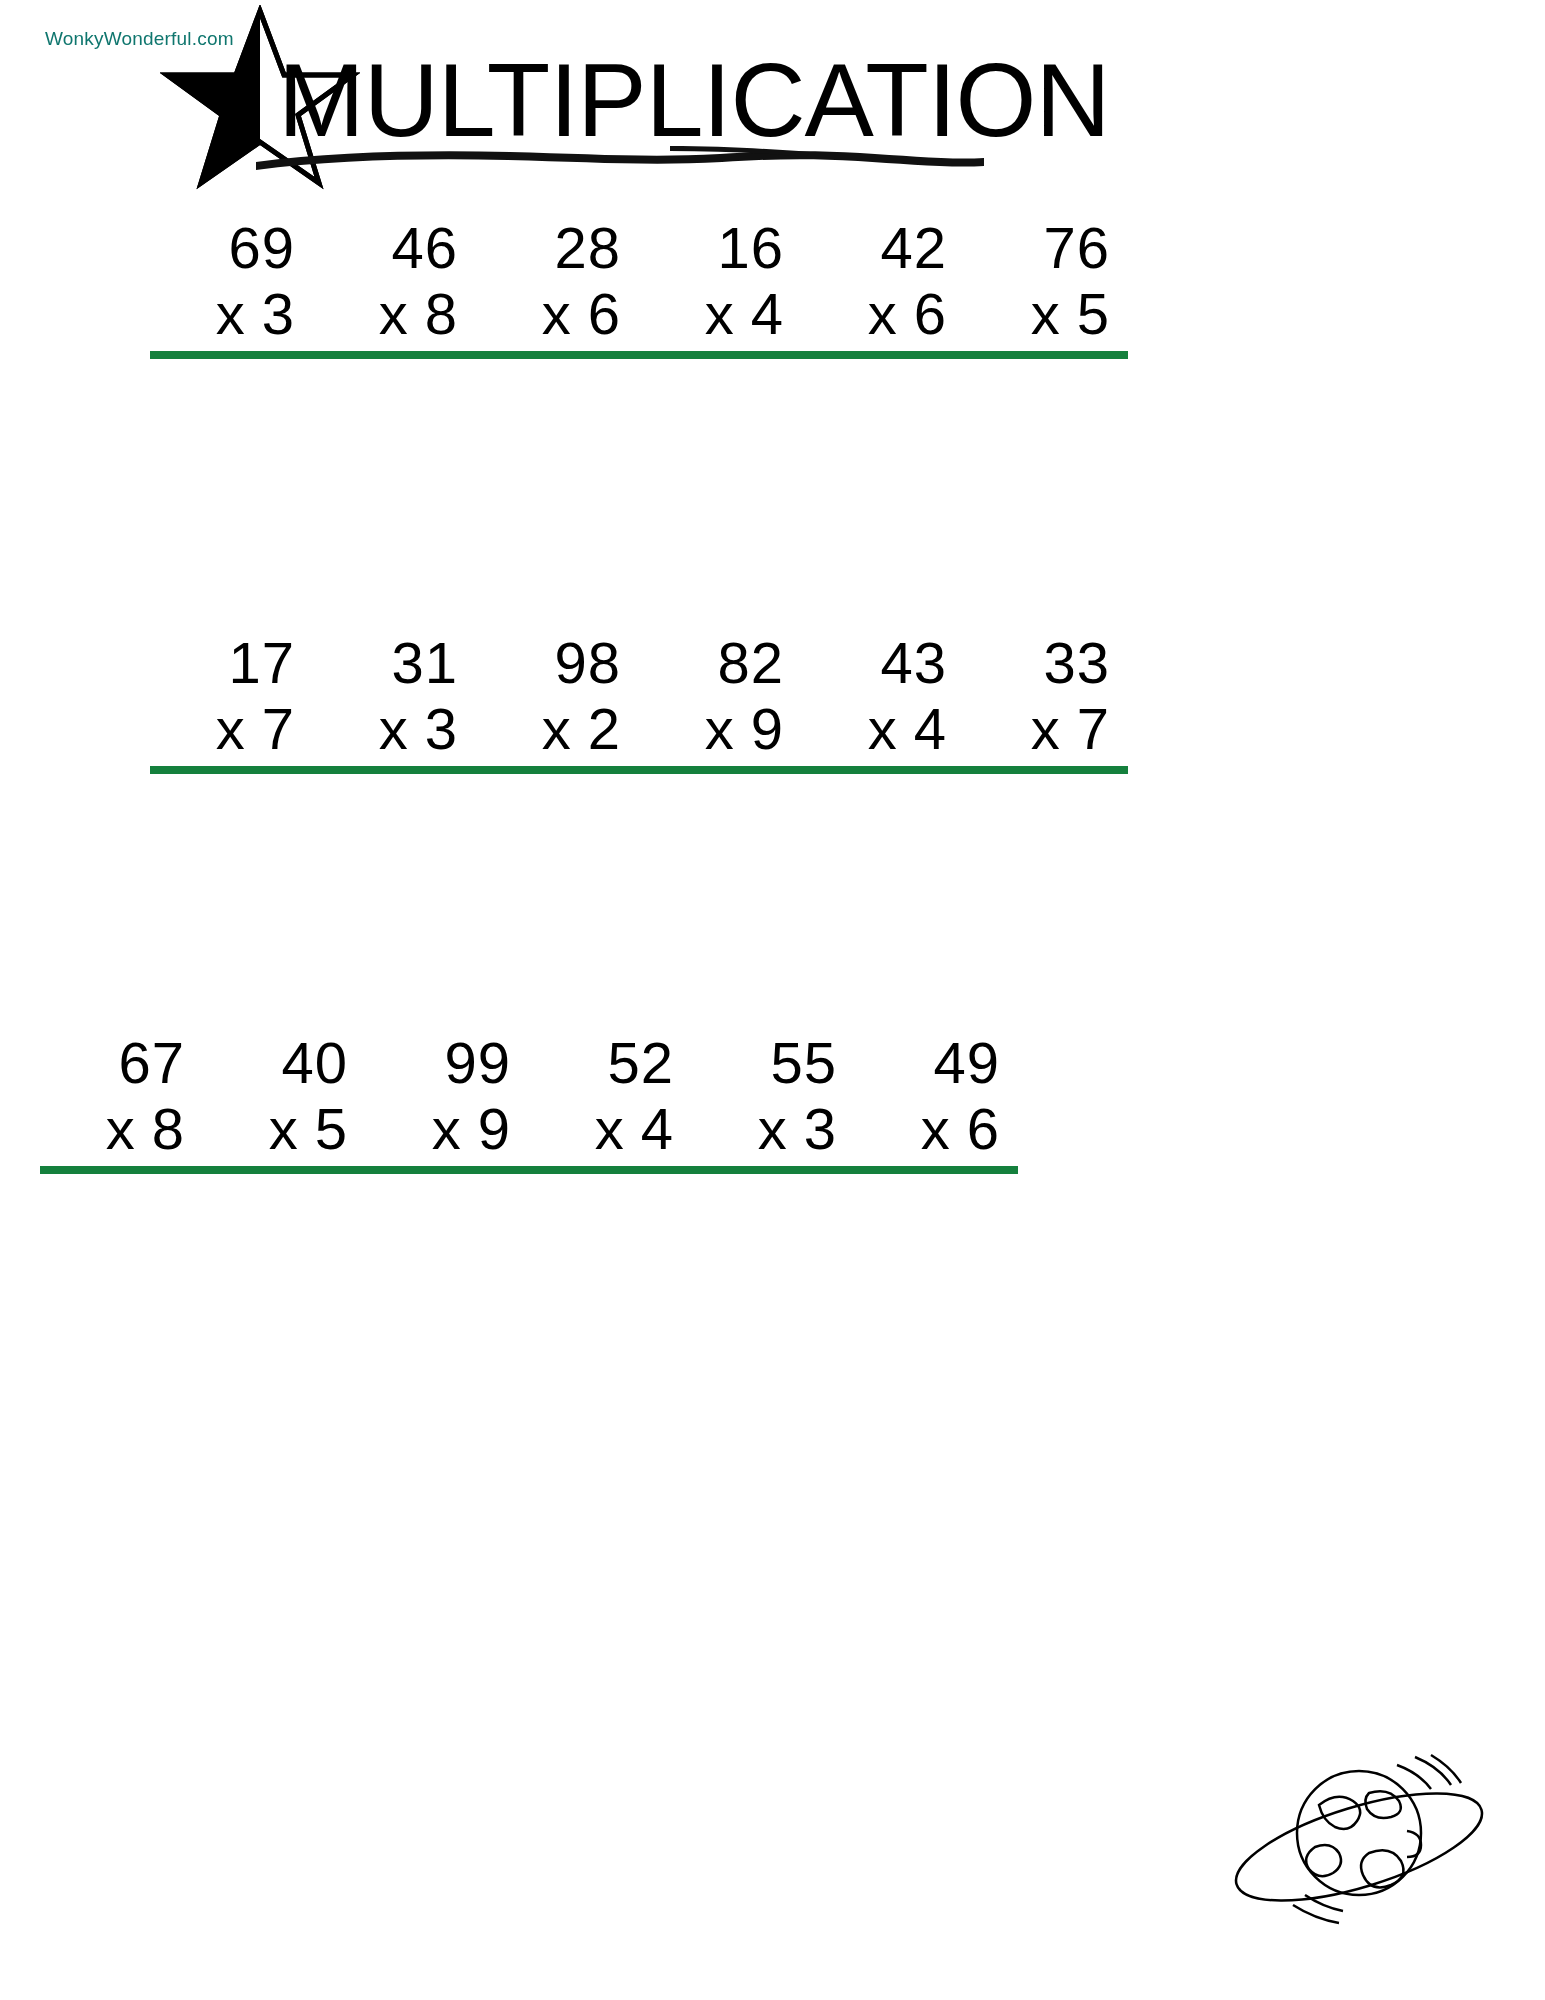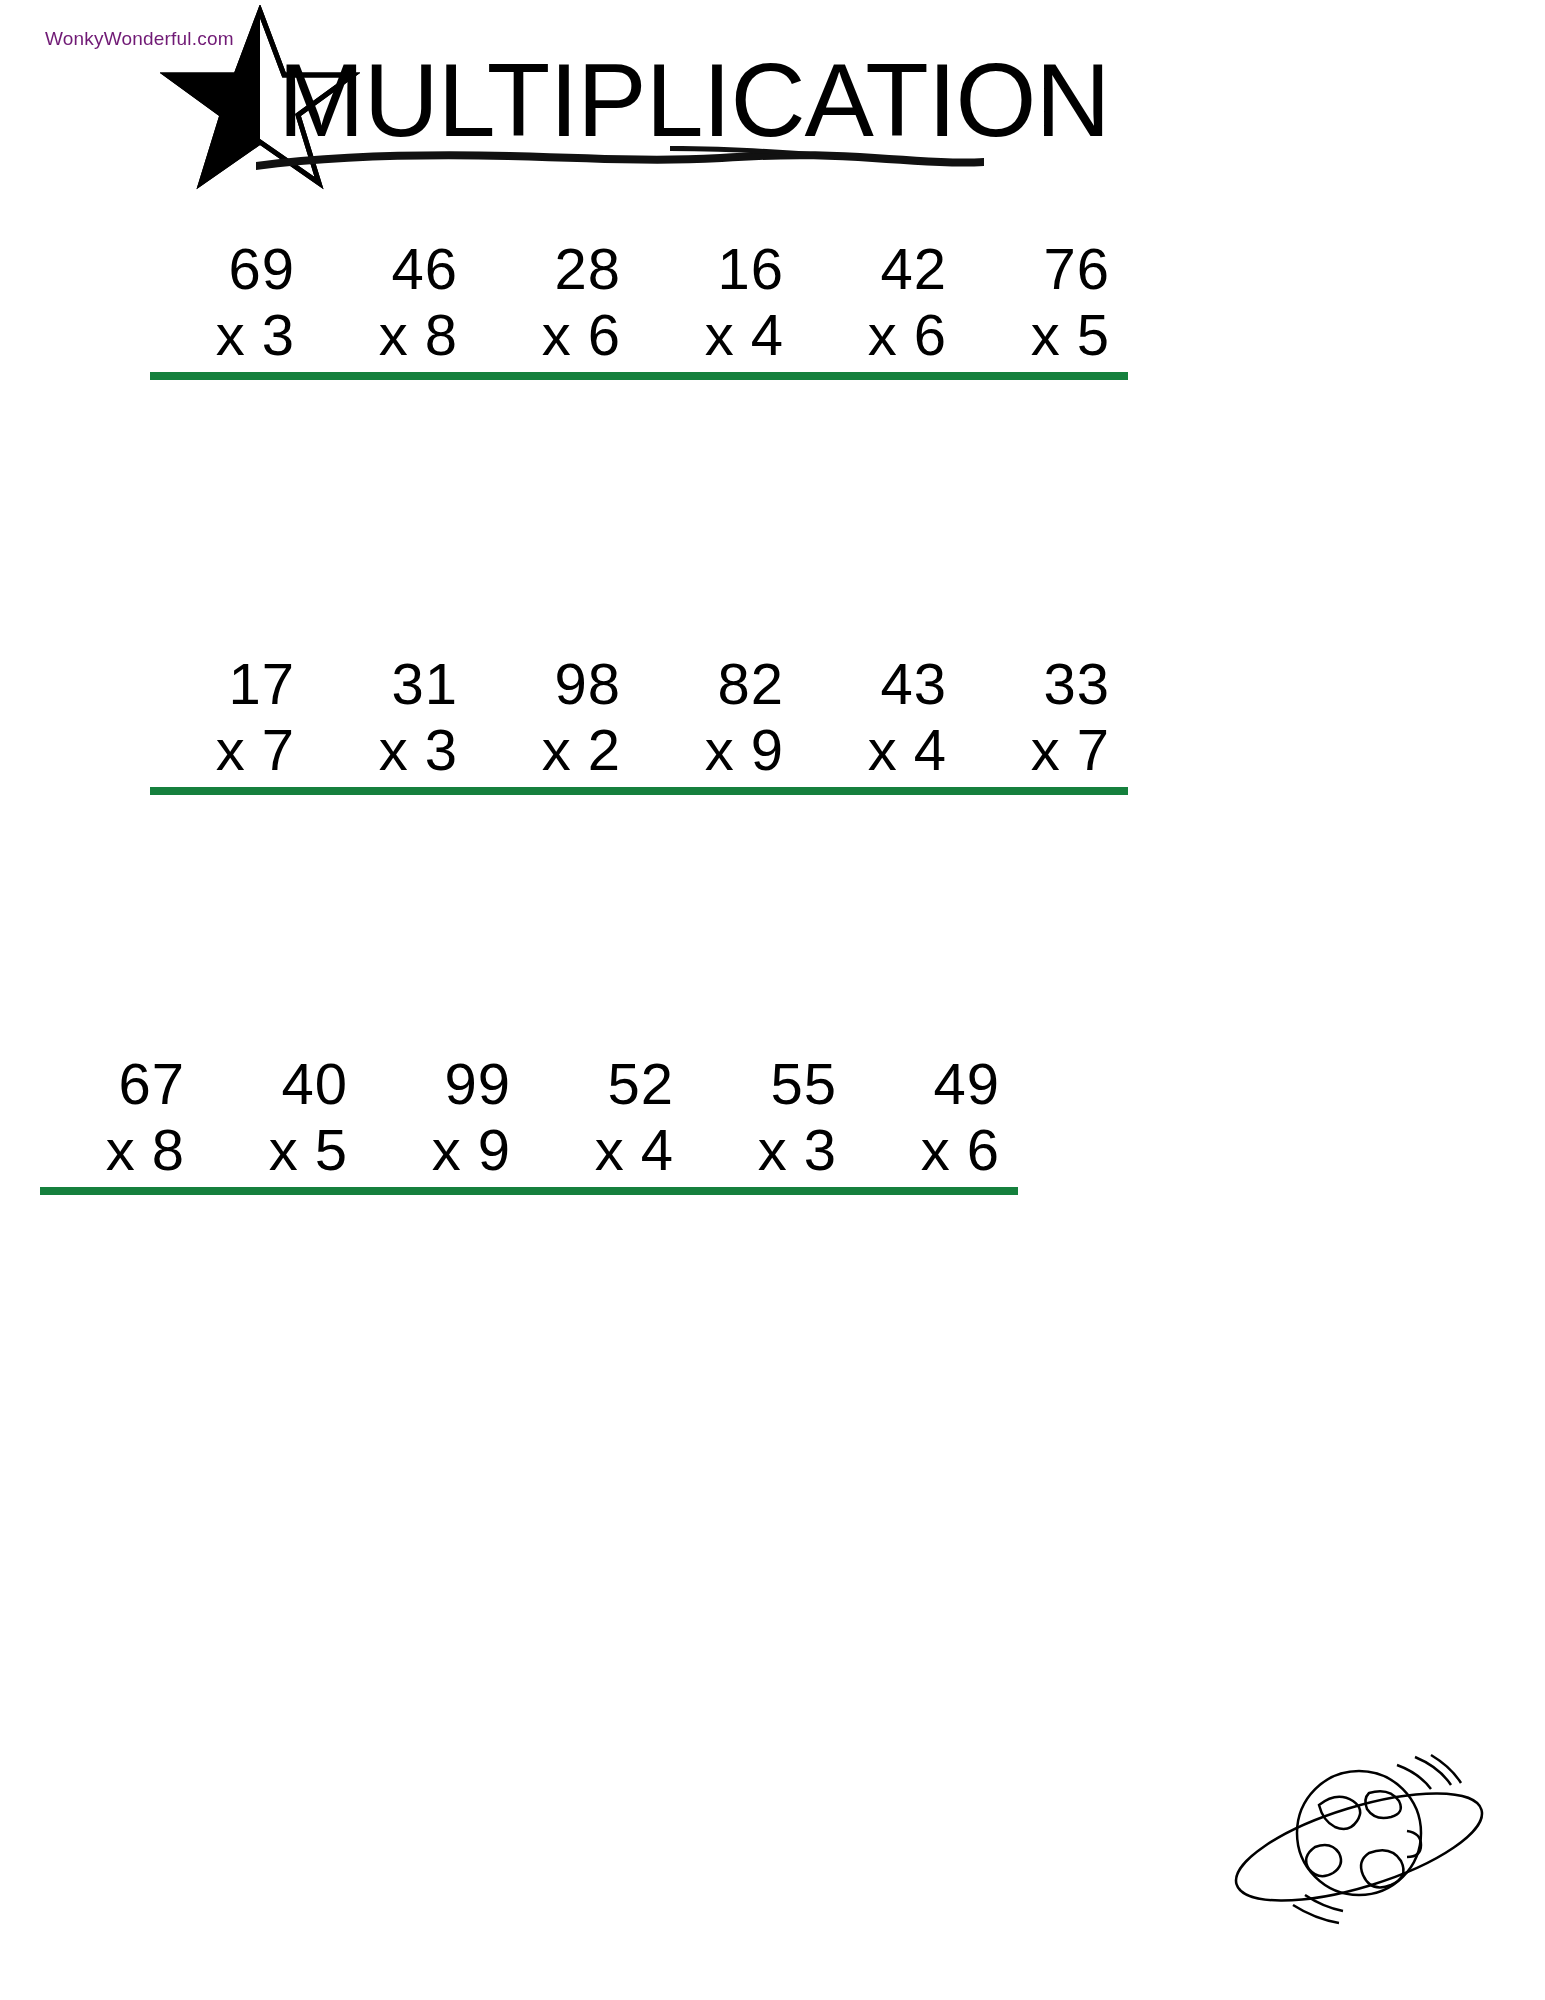--- a/index.html
+++ b/index.html
@@ -16,21 +16,21 @@
     overflow: hidden;
   }
 
   
   .watermark {
     position: absolute;
     left: 45px;
     top: 28px;
     font-size: 19px;
     letter-spacing: 0.2px;
-    color: #701a75;
+    color: #0f766e;
     font-family: "Liberation Sans", sans-serif;
   }
 
   
   .header {
     position: absolute;
     left: 0;
     top: 0;
     width: 1545px;
     height: 215px;
@@ -83,21 +83,20 @@
     width: 163px;
     margin-right: 0px;
     text-align: right;
     font-size: 58px;
     line-height: 66px;
     font-family: "Liberation Sans", sans-serif;
   }
   .problem .top {
     padding-right: 18px;
     letter-spacing: 1px;
-    margin-top: 21px;
   }
   .problem .bottom {
     border-bottom: 8px solid #15803d;
     padding-right: 18px;
     padding-bottom: 4px;
     letter-spacing: 1px;
     white-space: nowrap;
   }
   .problem .op {
     margin-right: 16px;

